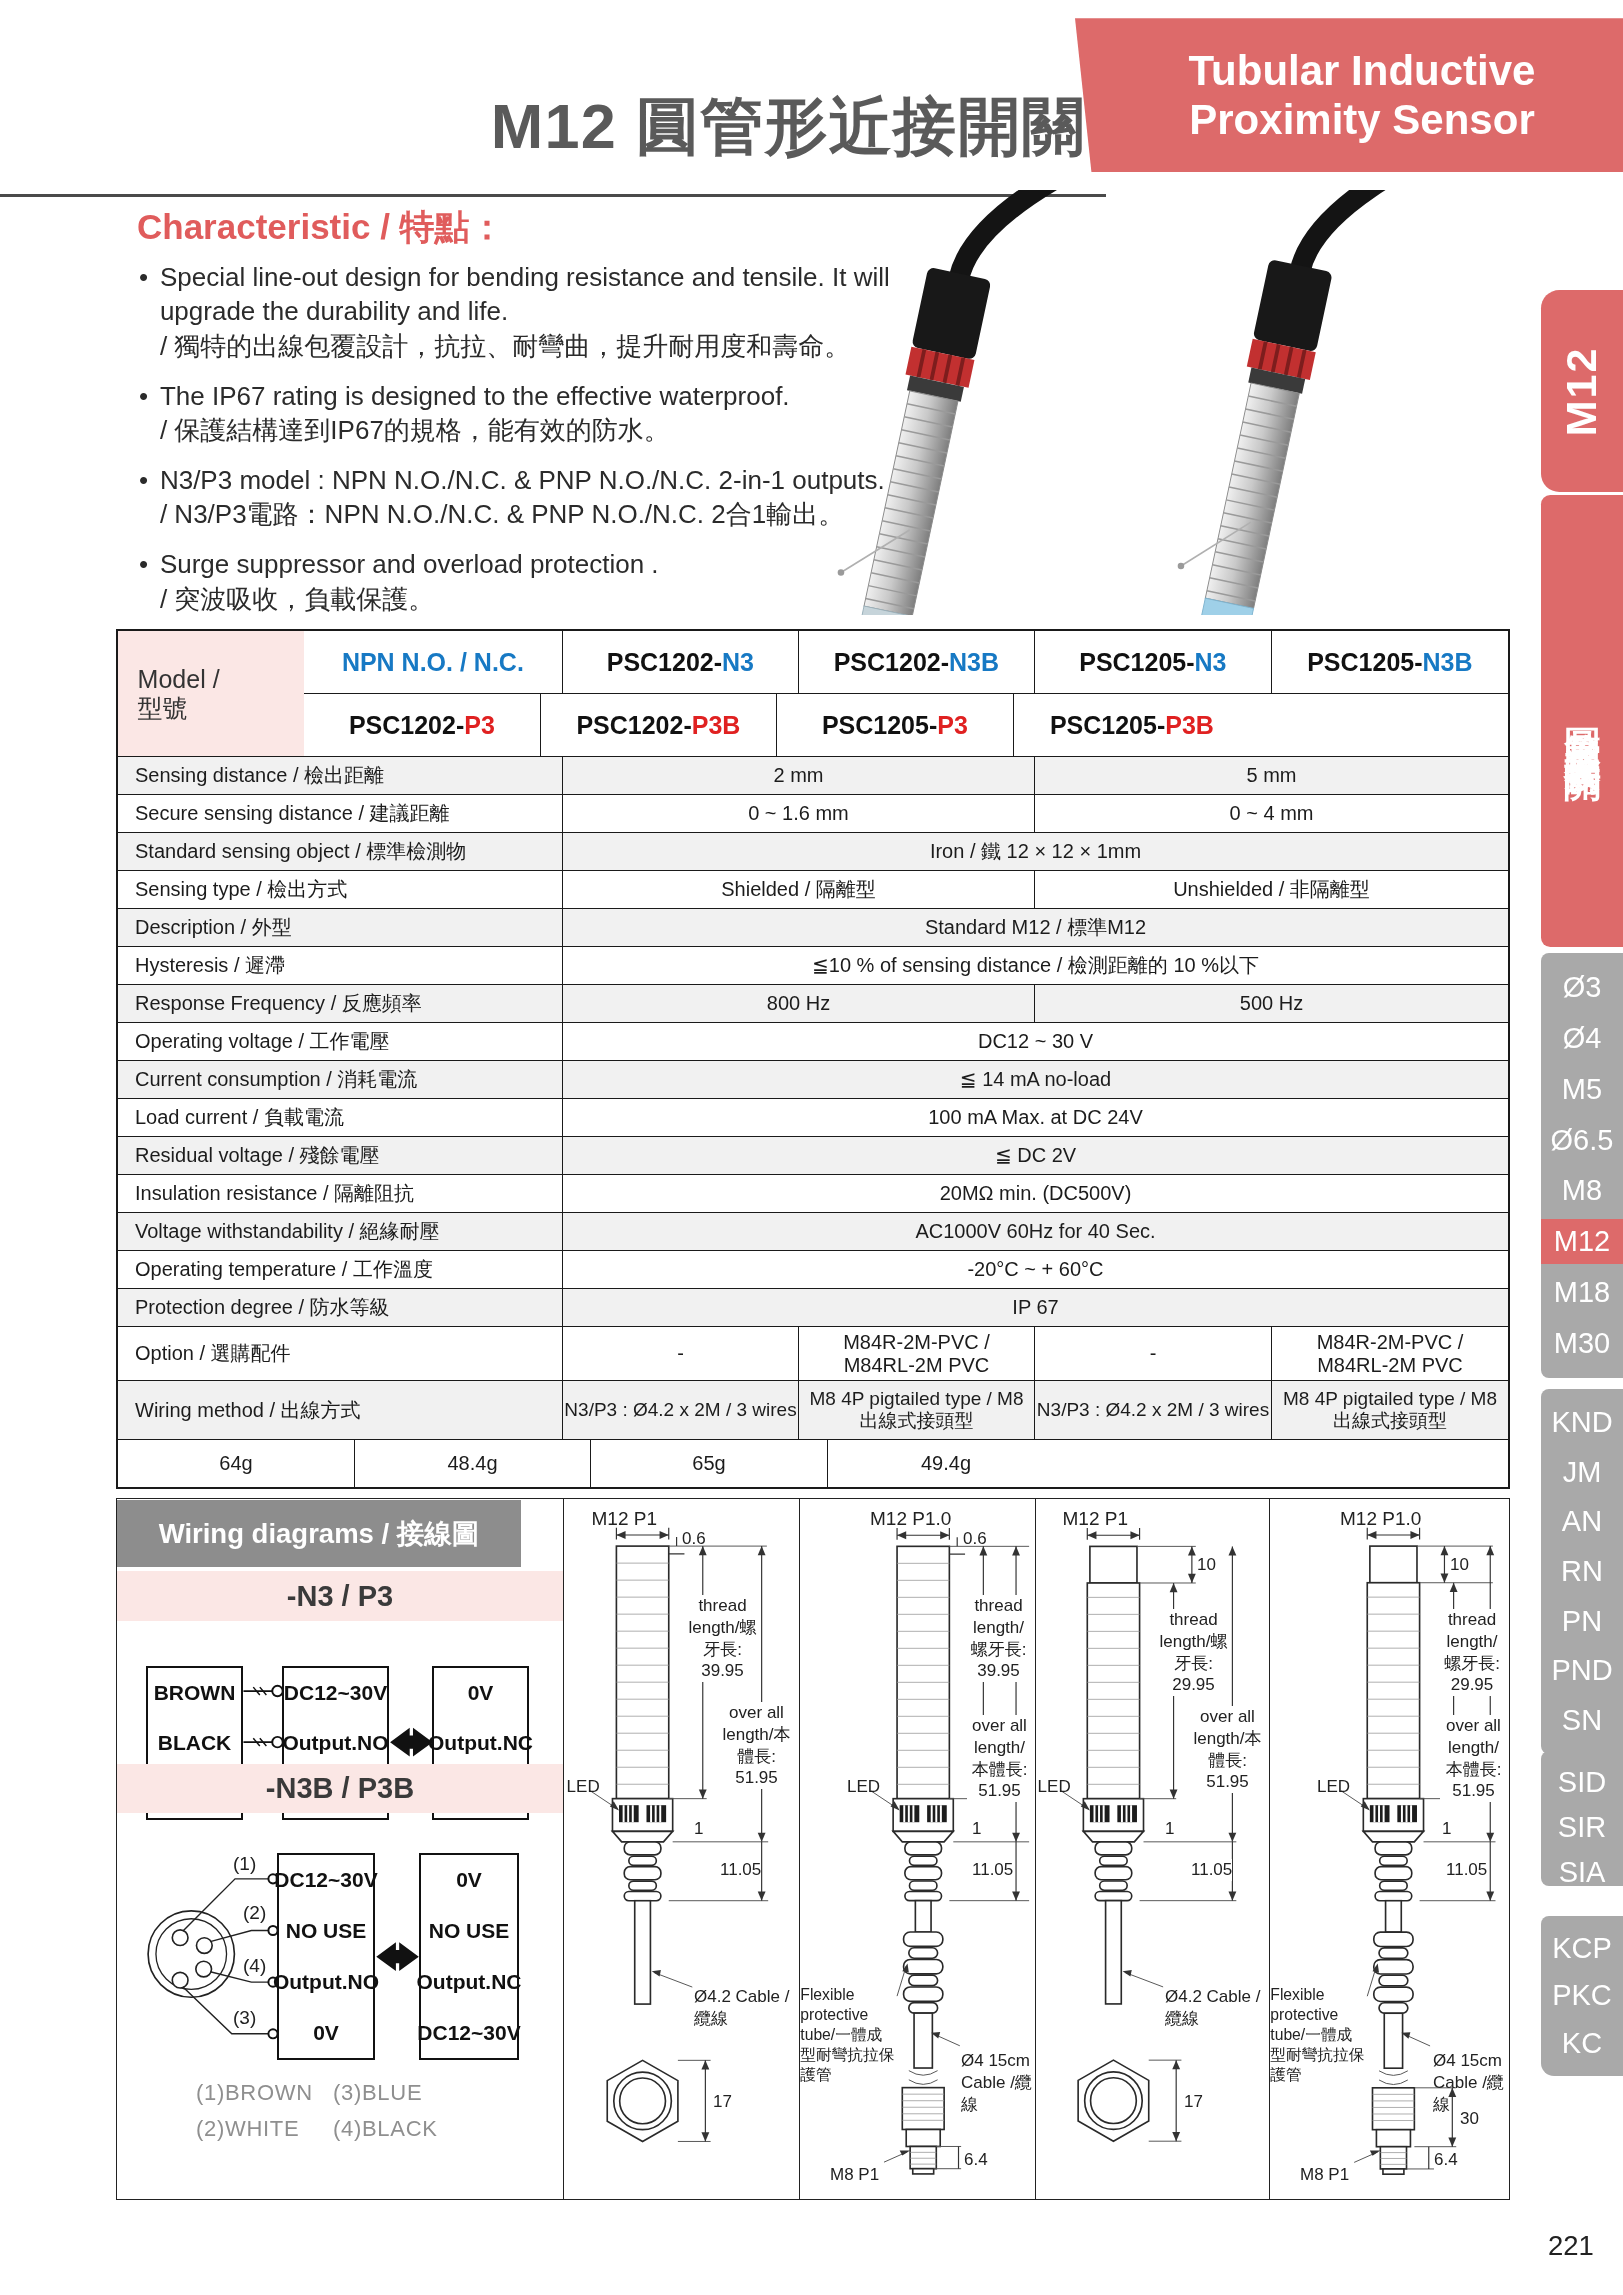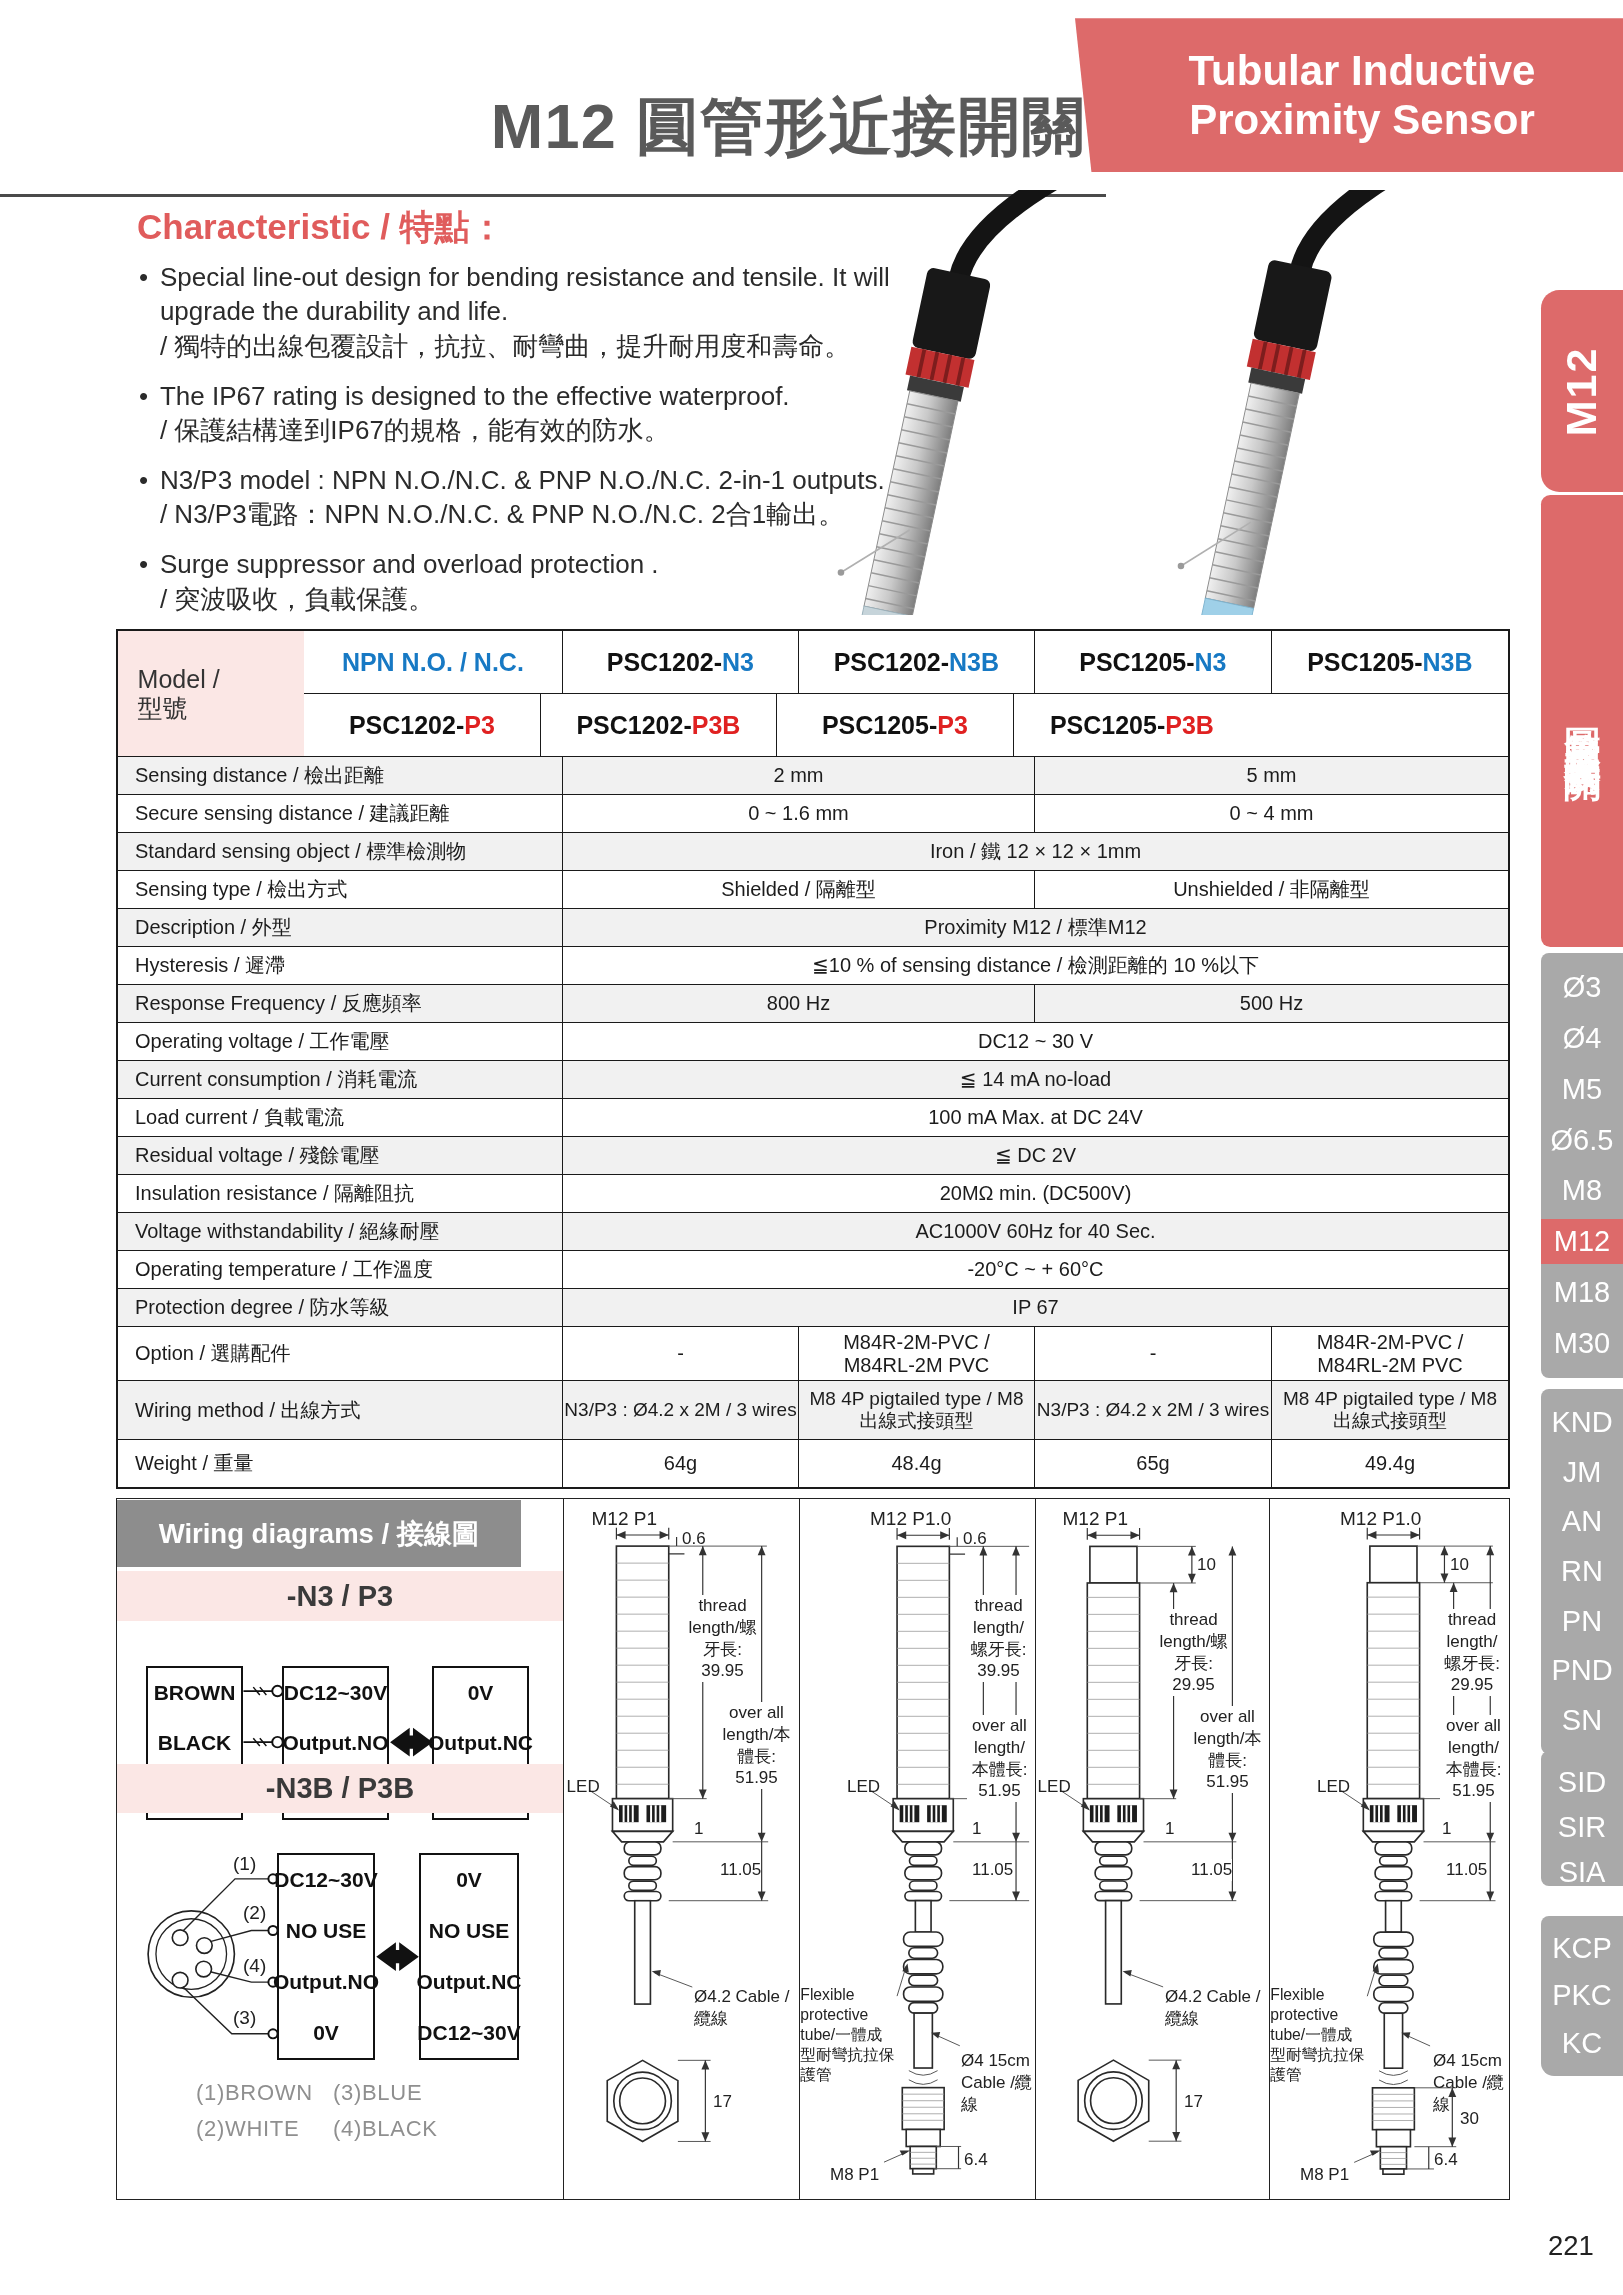--- a/index.html
+++ b/index.html
@@ -224,21 +224,21 @@
       <div class="c label w-label">Standard sensing object / 標準檢測物</div>
       <div class="c w-full">Iron / 鐵 12 × 12 × 1mm</div>
     </div>
     <div class="t-row h58">
       <div class="c label w-label">Sensing type / 檢出方式</div>
       <div class="c w-half">Shielded / 隔離型</div>
       <div class="c w-half2">Unshielded / 非隔離型</div>
     </div>
     <div class="t-row h58 shade">
       <div class="c label w-label">Description / 外型</div>
-      <div class="c w-full">Proximity M12 / 標準M12</div>
+      <div class="c w-full">Standard M12 / 標準M12</div>
     </div>
     <div class="t-row h58">
       <div class="c label w-label">Hysteresis / 遲滯</div>
       <div class="c w-full">≦10 % of sensing distance / 檢測距離的 10 %以下</div>
     </div>
     <div class="t-row h58 shade">
       <div class="c label w-label">Response Frequency / 反應頻率</div>
       <div class="c w-half">800 Hz</div>
       <div class="c w-half2">500 Hz</div>
     </div>
@@ -282,21 +282,20 @@
       <div class="c w-q4" style="padding:0 25px;">M84R-2M-PVC / M84RL-2M PVC</div>
     </div>
     <div class="t-row h90 shade">
       <div class="c label w-label">Wiring method / 出線方式</div>
       <div class="c w-q1" style="font-size:19px;">N3/P3 : Ø4.2 x 2M / 3 wires</div>
       <div class="c w-q2" style="font-size:19px;padding:0 9.2px;">M8 4P pigtailed type / M8 出線式接頭型</div>
       <div class="c w-q3" style="font-size:19px;">N3/P3 : Ø4.2 x 2M / 3 wires</div>
       <div class="c w-q4" style="font-size:19px;padding:0 9.2px;">M8 4P pigtailed type / M8 出線式接頭型</div>
     </div>
     <div class="t-row h72">
-      <div class="c label w-label">Weight / 重量</div>
       <div class="c w-q1">64g</div>
       <div class="c w-q2">48.4g</div>
       <div class="c w-q3">65g</div>
       <div class="c w-q4">49.4g</div>
     </div>
   </div>
 
   <div class="bottom">
     <div class="vdiv" style="left:446px;"></div>
     <div class="vdiv" style="left:682px;"></div>

